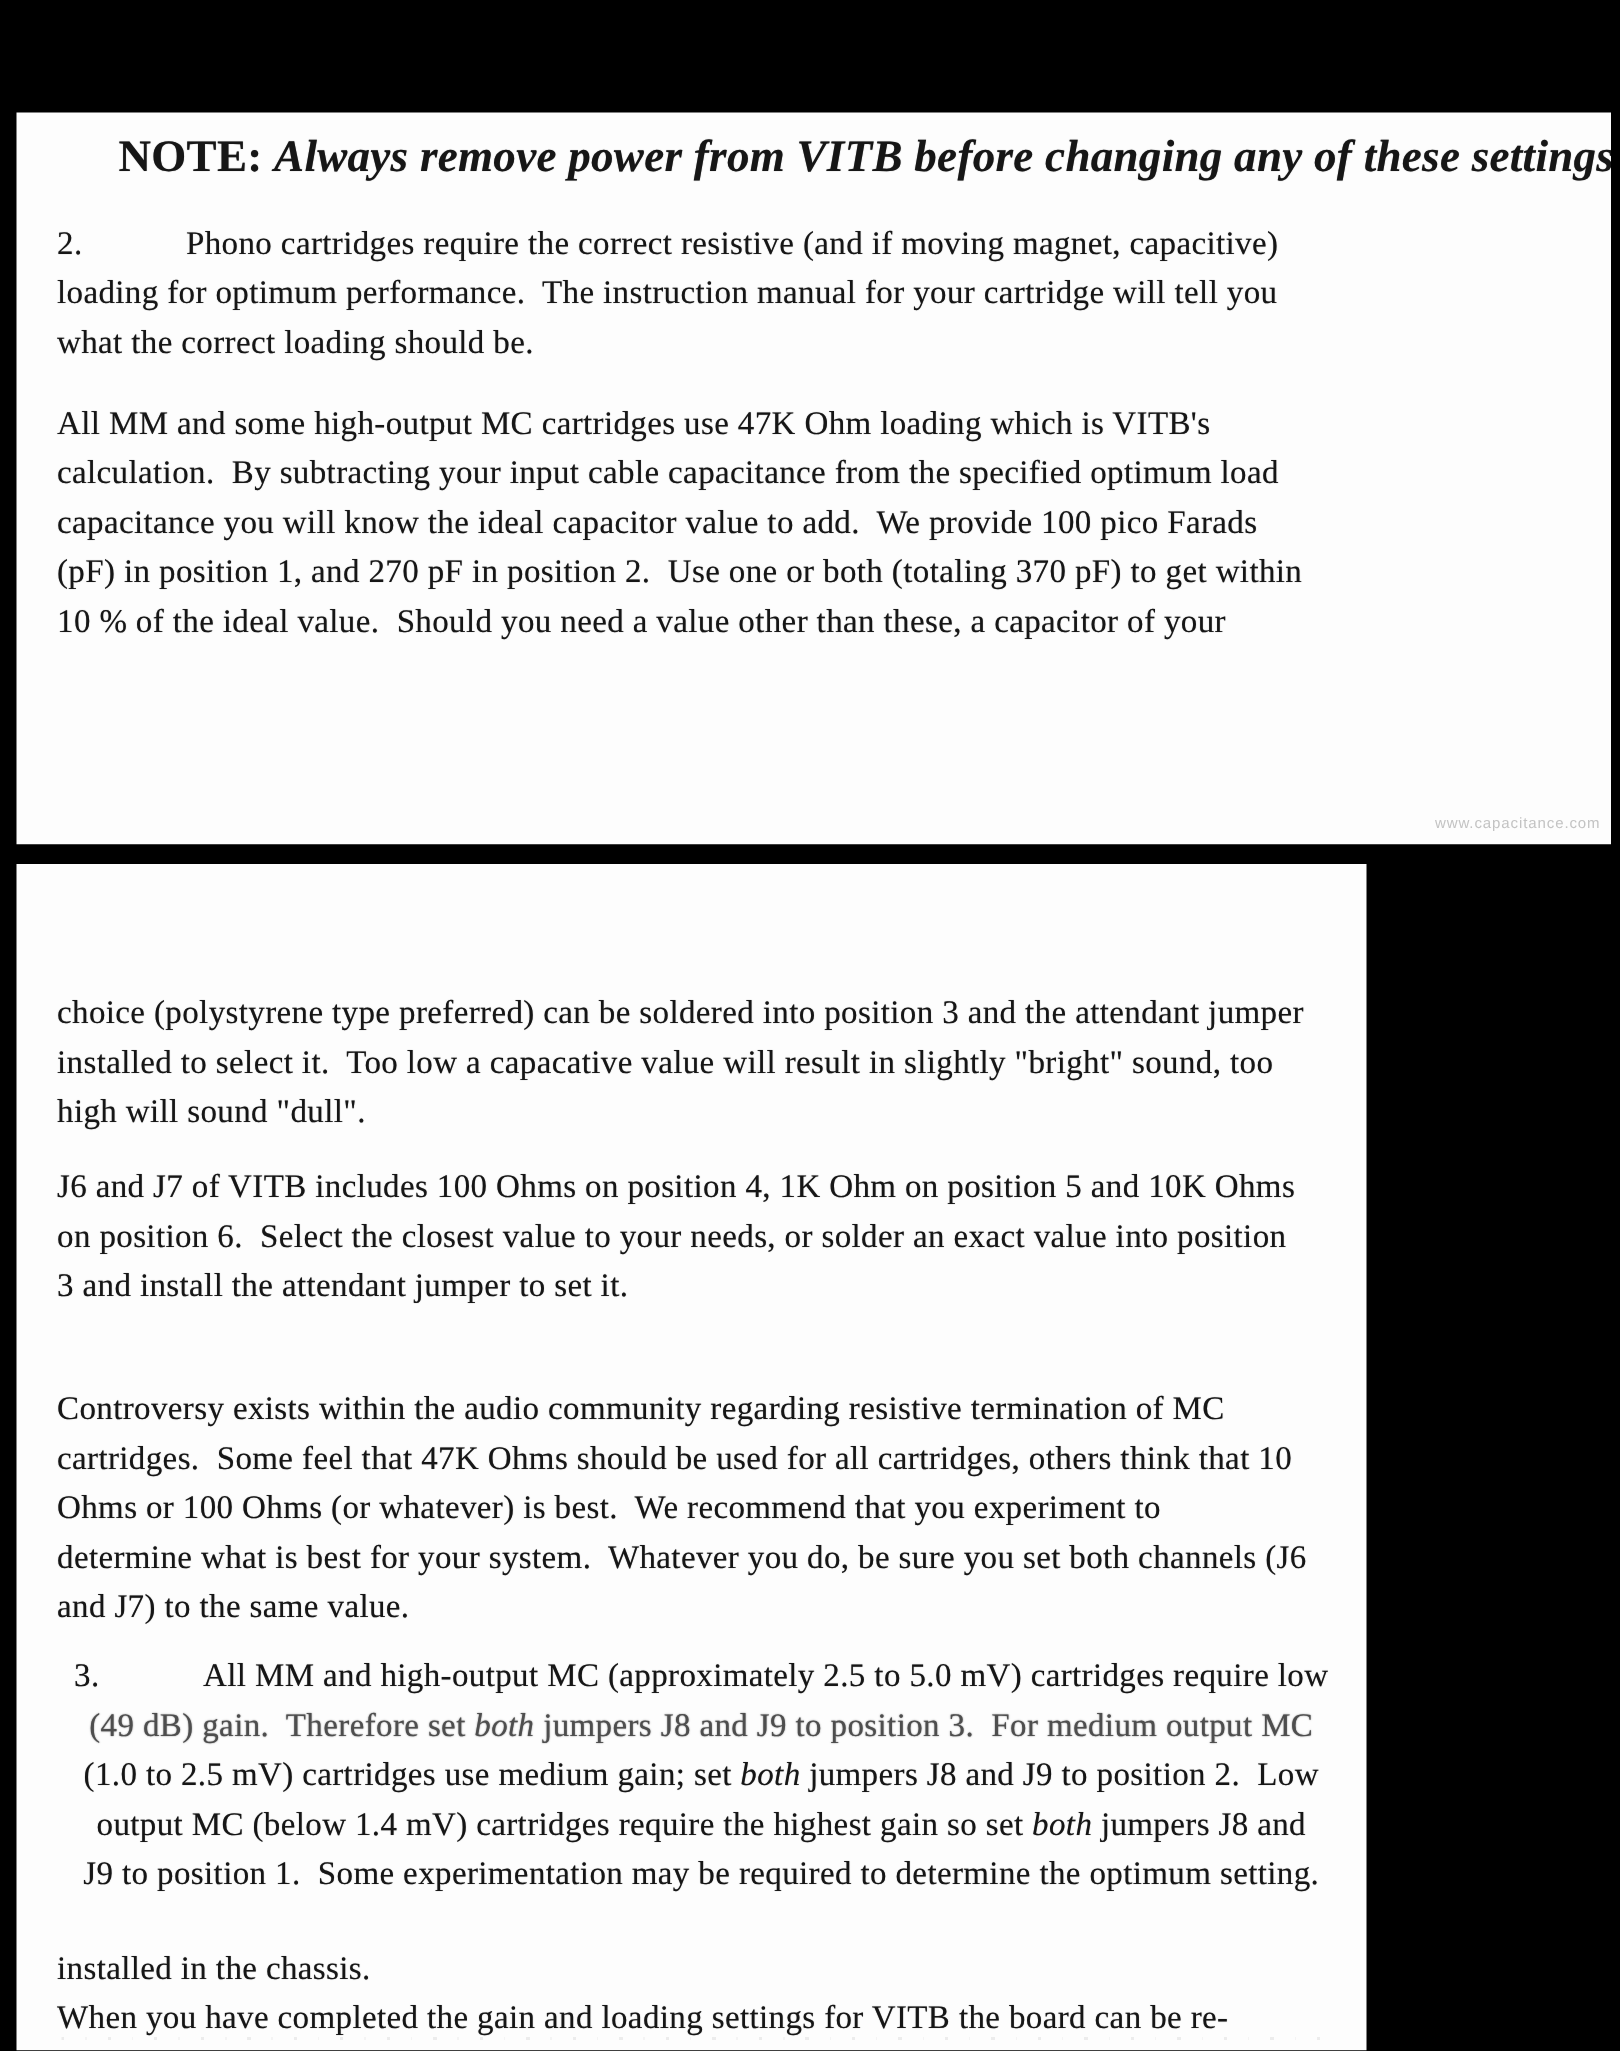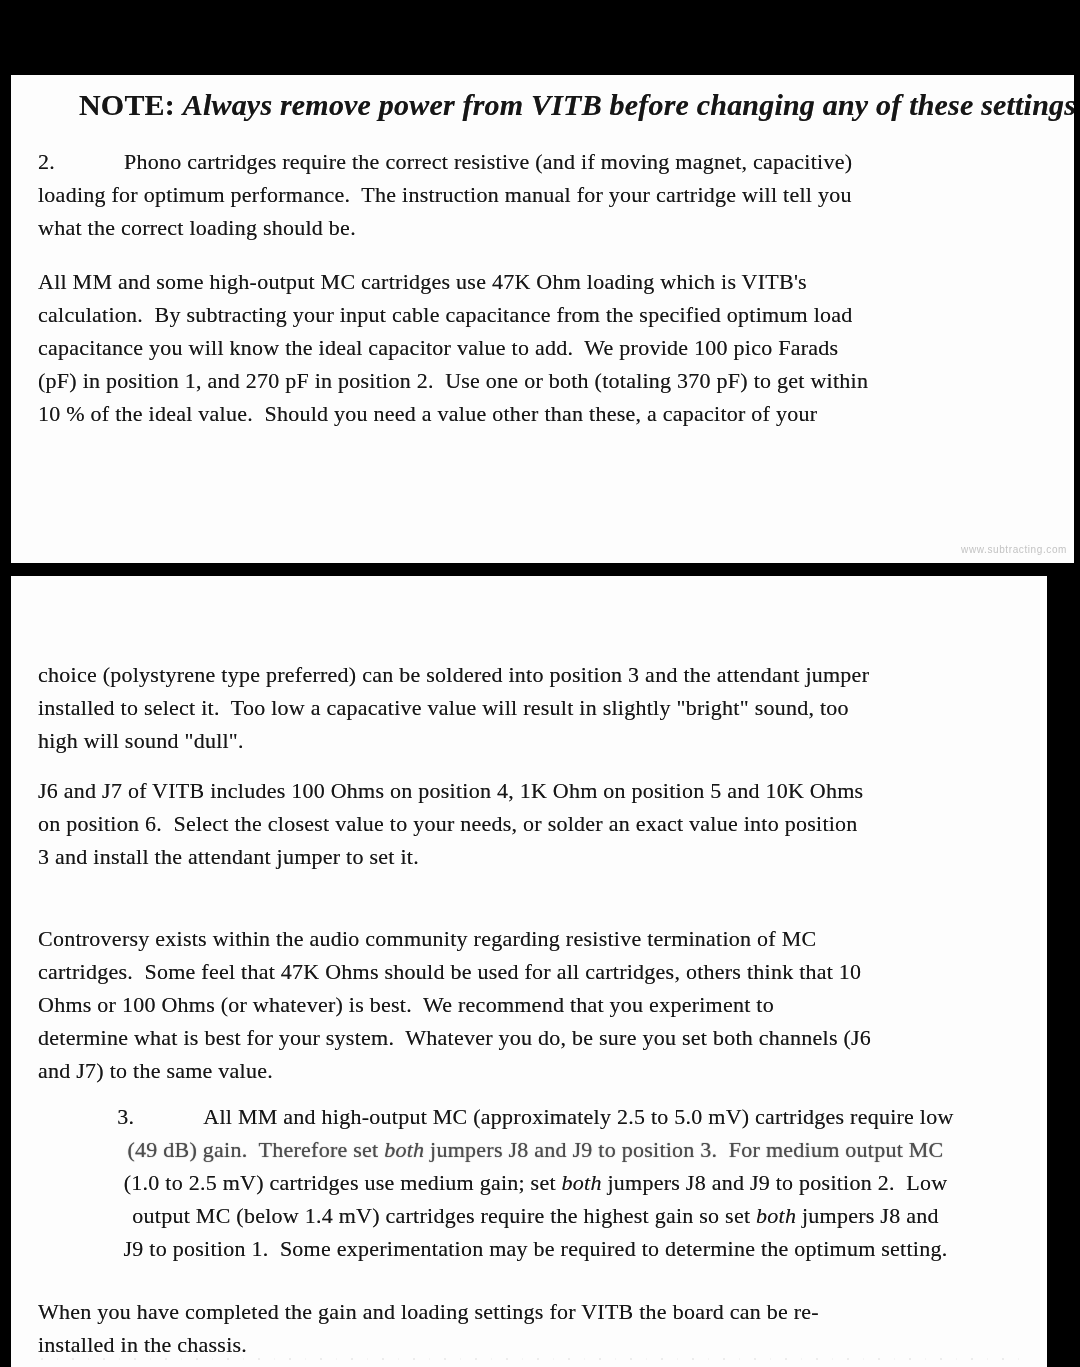--- a/index.html
+++ b/index.html
@@ -10,21 +10,21 @@
     position: relative;
     font-family: "Liberation Serif", "DejaVu Serif", serif;
   }
   .canvas { position: absolute; inset: 0; background: #000; }
   .page {
     position: absolute;
     background: #fdfdfd;
     overflow: hidden;
   }
   .page-1 { left: 11px; top: 75px;  width: 1063px; height: 488px; }
-  .page-2 { left: 11px; top: 576px; width: 1036px; height: 791px; }
+  .page-2 { left: 11px; top: 576px; width: 900px; height: 791px; }
   .separator {
     position: absolute; left: 0; top: 563px; width: 1080px; height: 13px;
     background: #000;
   }
   .para {
     position: absolute;
     left: 27px; right: 14px;
     color: #161616;
     font-size: 22px;
     line-height: 33px;
@@ -49,21 +49,21 @@
       rgba(0,0,0,0.22) 0 2px, transparent 2px 16px, rgba(0,0,0,0.12) 16px 17px, transparent 17px 31px);
     opacity: 0.3;
   }
 </style>
 </head>
 <body>
 
 <div class="canvas">
 
   <section class="page page-1">
-    <div class="watermark">www.subtracting.com</div>
+    <div class="watermark">www.capacitance.com</div>
   <div class="para note" style="top: 13px;">
         <div class="line"><span class="b ">NOTE: </span><span class="i b ">Always remove power from VITB before changing any of these settings.</span></div>
       </div>
       <div class="para" style="top: 70px;">
         <div class="line"><span class="">2.&nbsp;&nbsp;&nbsp;&nbsp;&nbsp;&nbsp;&nbsp;&nbsp;&nbsp;&nbsp;&nbsp;&nbsp;Phono cartridges require the correct resistive (and if moving magnet, capacitive)</span></div>
         <div class="line"><span class="">loading for optimum performance.  The instruction manual for your cartridge will tell you</span></div>
         <div class="line"><span class="">what the correct loading should be.</span></div>
       </div>
       <div class="para" style="top: 190px;">
         <div class="line"><span class="">All MM and some high-output MC cartridges use 47K Ohm loading which is VITB's</span></div>
@@ -96,18 +96,18 @@
         <div class="line"><span class="">and J7) to the same value.</span></div>
       </div>
       <div class="para" style="top: 524px; text-align: center;">
         <div class="line"><span class="">3.&nbsp;&nbsp;&nbsp;&nbsp;&nbsp;&nbsp;&nbsp;&nbsp;&nbsp;&nbsp;&nbsp;&nbsp;All MM and high-output MC (approximately 2.5 to 5.0 mV) cartridges require low</span></div>
         <div class="line"><span class="f ">(49 dB) gain.  Therefore set </span><span class="i f ">both</span><span class="f "> jumpers J8 and J9 to position 3.  For medium output MC</span></div>
         <div class="line"><span class="">(1.0 to 2.5 mV) cartridges use medium gain; set </span><span class="i ">both</span><span class=""> jumpers J8 and J9 to position 2.  Low</span></div>
         <div class="line"><span class="">output MC (below 1.4 mV) cartridges require the highest gain so set </span><span class="i ">both</span><span class=""> jumpers J8 and</span></div>
         <div class="line"><span class="">J9 to position 1.  Some experimentation may be required to determine the optimum setting.</span></div>
       </div>
       <div class="para" style="top: 719px;">
+        <div class="line"><span class="">installed in the chassis.</span></div>
         <div class="line"><span class="">When you have completed the gain and loading settings for VITB the board can be re-</span></div>
-        <div class="line"><span class="">installed in the chassis.</span></div>
       </div>
     </section>
 
 </div>
 
 </body></html>

